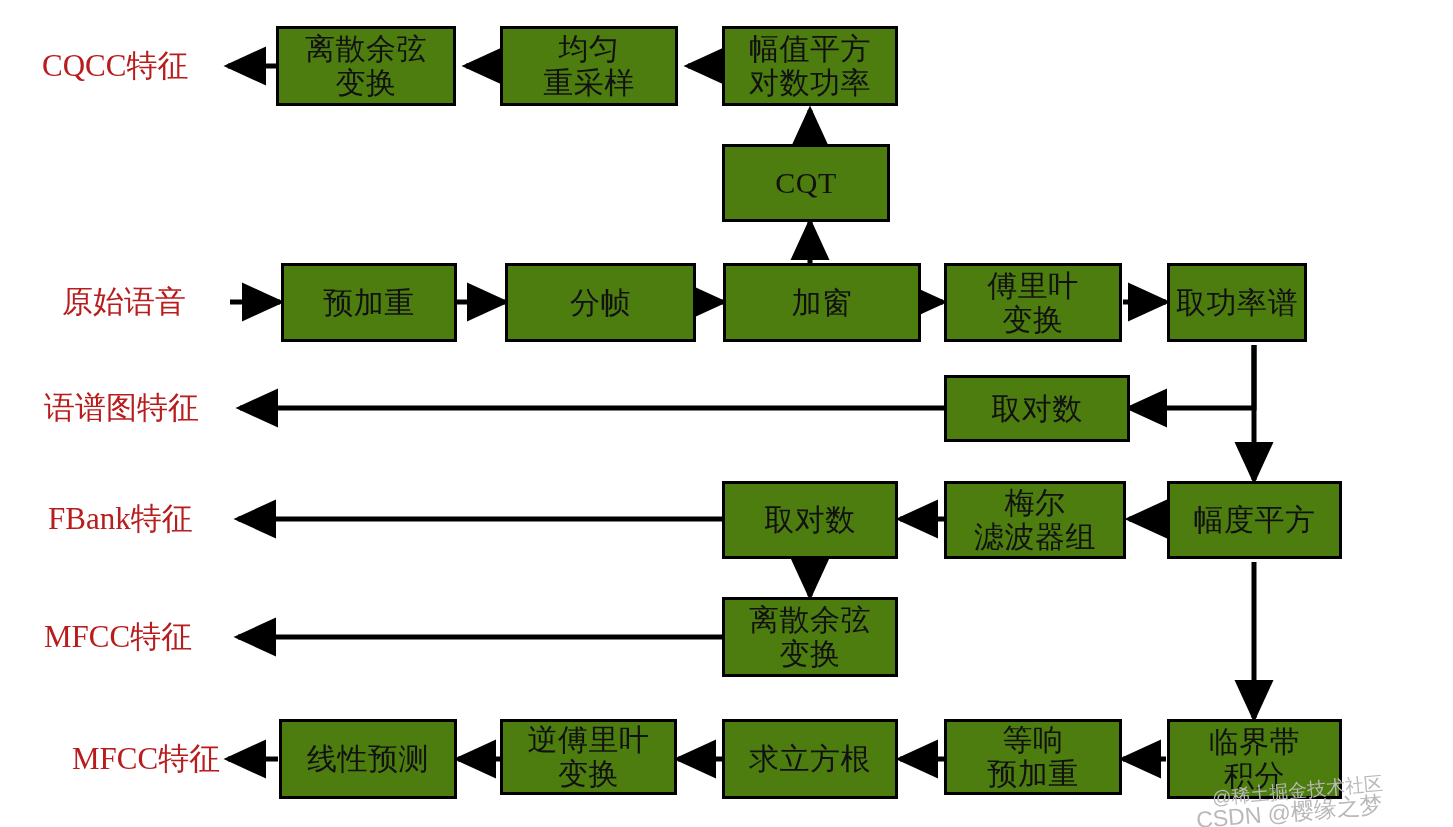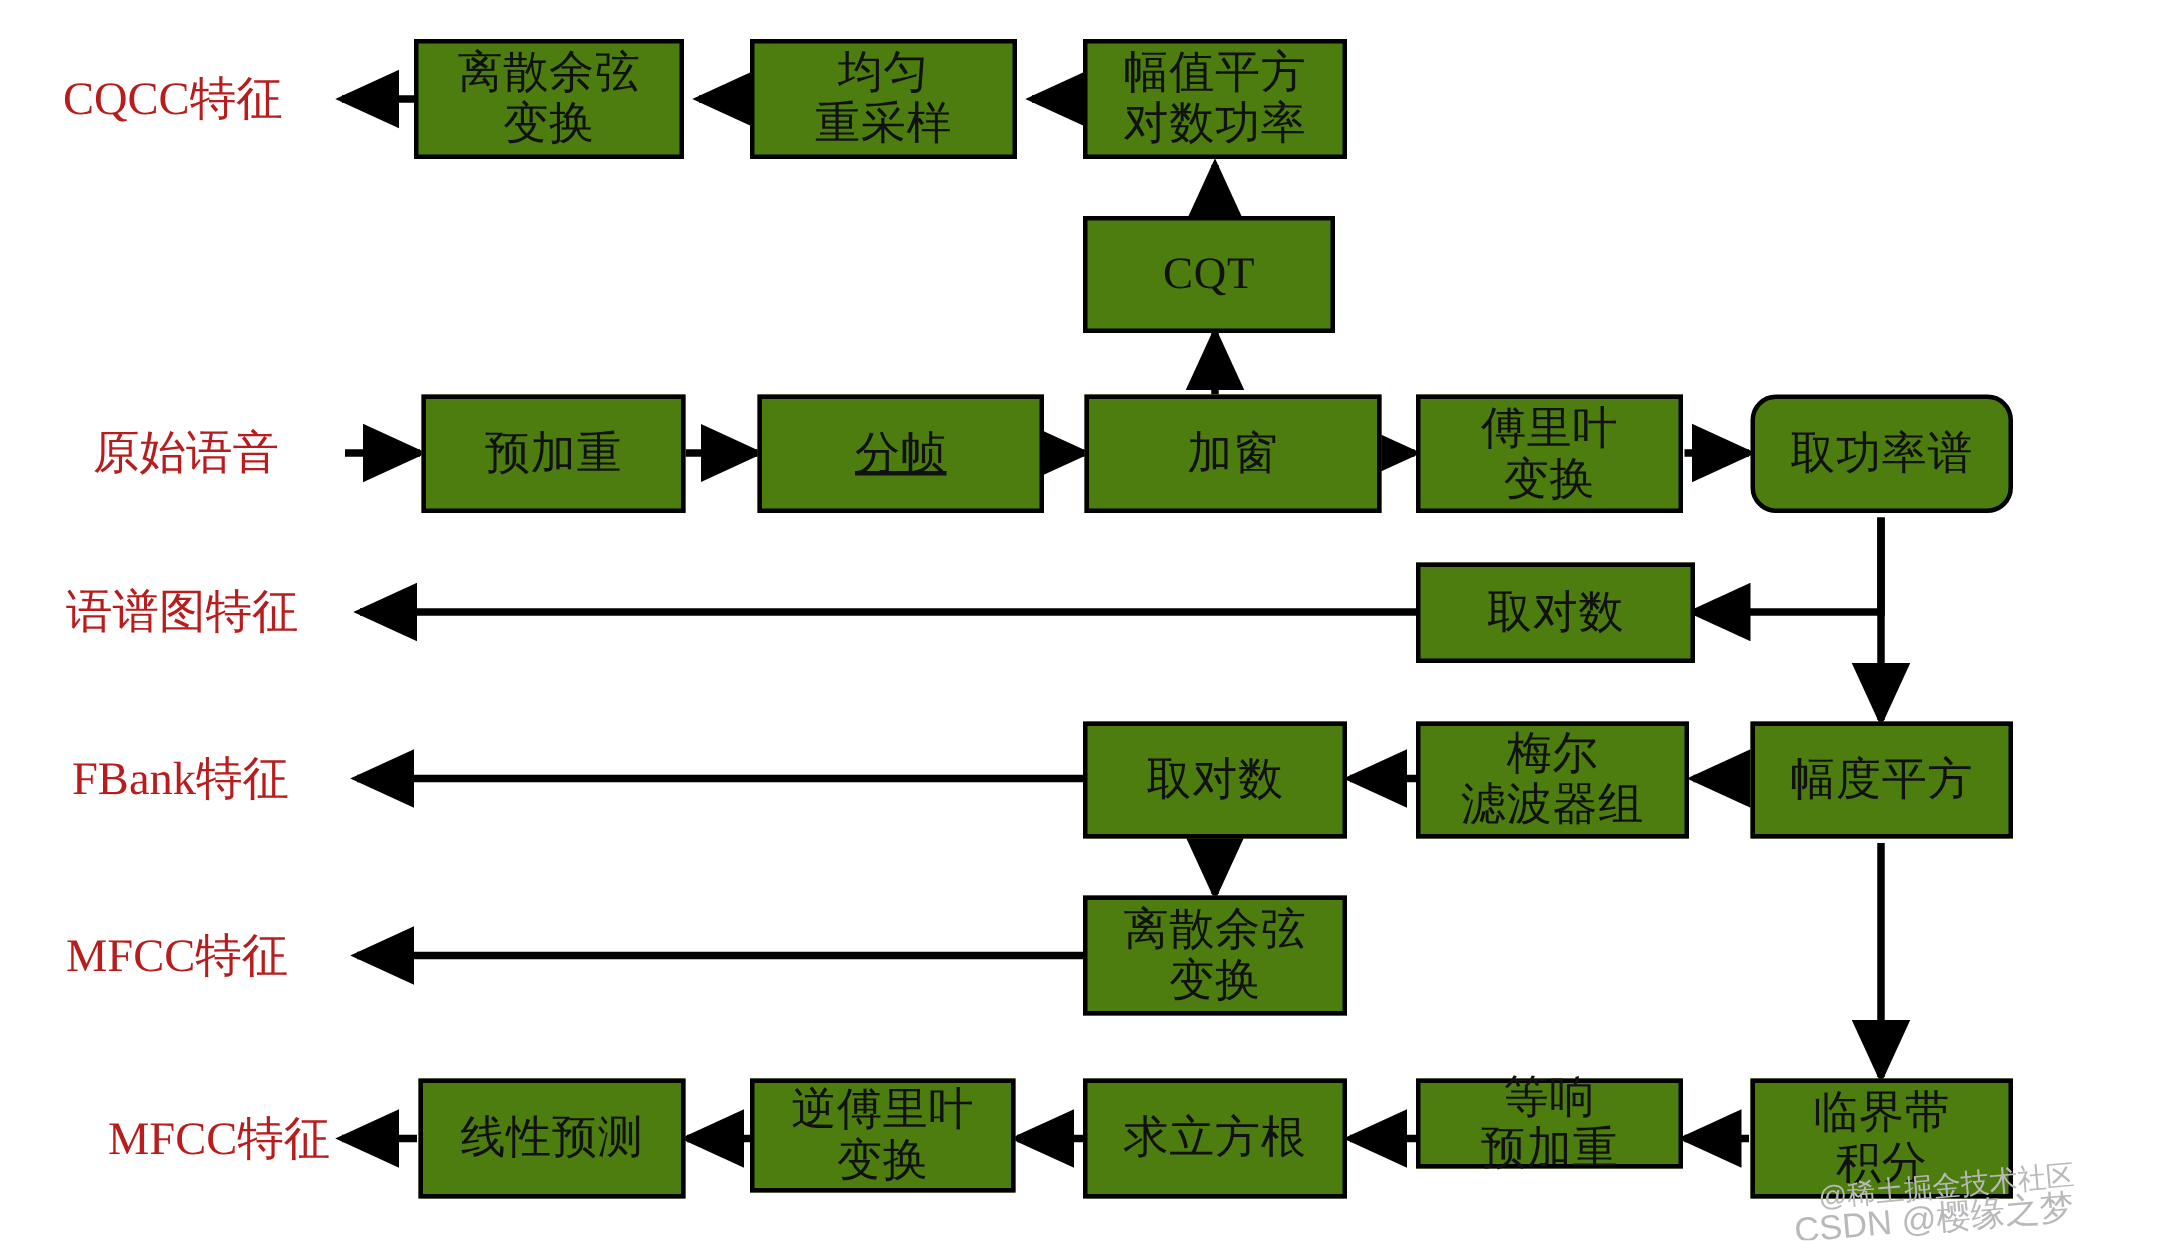--- a/index.html
+++ b/index.html
@@ -117,39 +117,39 @@
   <div class="node" style="left:276px; top:26px; width:180px; height:80px;">离散余弦
 变换</div>
   <div class="node" style="left:500px; top:26px; width:178px; height:80px;">均匀
 重采样</div>
   <div class="node" style="left:722px; top:26px; width:176px; height:80px;">幅值平方
 对数功率</div>
 
   <div class="node" style="left:722px; top:144px; width:168px; height:78px;">CQT</div>
 
   <div class="node" style="left:281px; top:263px; width:176px; height:79px;">预加重</div>
-  <div class="node" style="left:505px; top:263px; width:191px; height:79px;text-decoration:underline;">分帧</div>
+  <div class="node" style="left:505px; top:263px; width:191px; height:79px;">分帧</div>
   <div class="node" style="left:723px; top:263px; width:198px; height:79px;">加窗</div>
   <div class="node" style="left:944px; top:263px; width:178px; height:79px;">傅里叶
 变换</div>
-  <div class="node" style="left:1167px; top:263px; width:175px; height:79px;border-radius:17px;">取功率谱</div>
+  <div class="node" style="left:1167px; top:263px; width:140px; height:79px;">取功率谱</div>
 
   <div class="node" style="left:944px; top:375px; width:186px; height:67px;">取对数</div>
 
   <div class="node" style="left:1167px; top:481px; width:175px; height:78px;">幅度平方</div>
   <div class="node" style="left:944px; top:481px; width:182px; height:78px;">梅尔
 滤波器组</div>
   <div class="node" style="left:722px; top:481px; width:176px; height:78px;">取对数</div>
 
   <div class="node" style="left:722px; top:597px; width:176px; height:80px;">离散余弦
 变换</div>
 
   <div class="node" style="left:1167px; top:719px; width:175px; height:80px;">临界带
 积分</div>
-  <div class="node" style="left:944px; top:719px; width:178px; height:60px;">等响
+  <div class="node" style="left:944px; top:719px; width:178px; height:76px;">等响
 预加重</div>
   <div class="node" style="left:722px; top:719px; width:176px; height:80px;">求立方根</div>
   <div class="node" style="left:500px; top:719px; width:177px; height:76px;">逆傅里叶
 变换</div>
   <div class="node" style="left:279px; top:719px; width:178px; height:80px;">线性预测</div>
 
   <div class="watermark wm1" style="left:1212px; top:778px;">@稀土掘金技术社区</div>
   <div class="watermark wm2" style="left:1196px; top:797px;">CSDN @樱缘之梦</div>
 
 </div>

